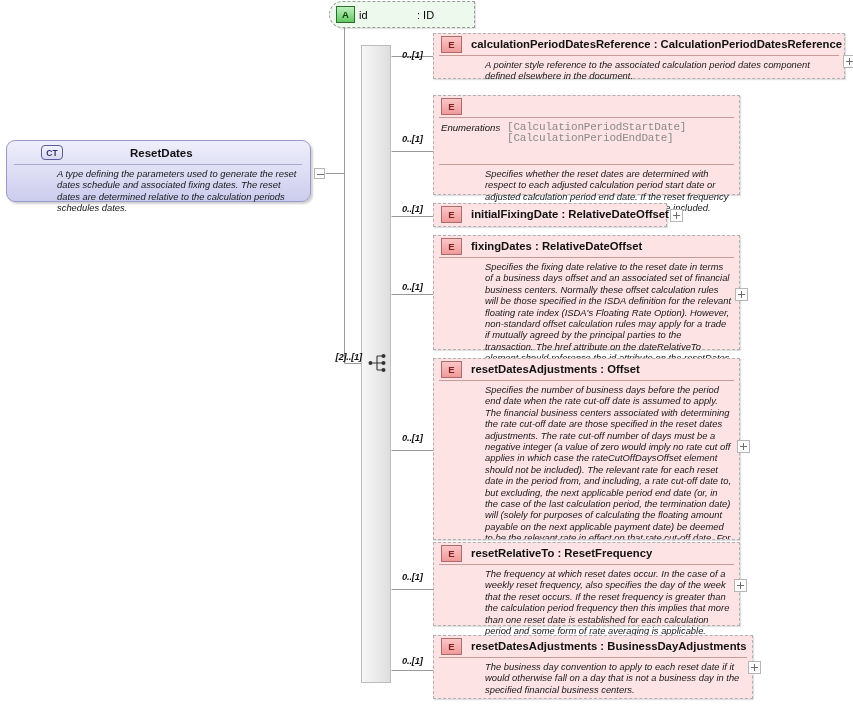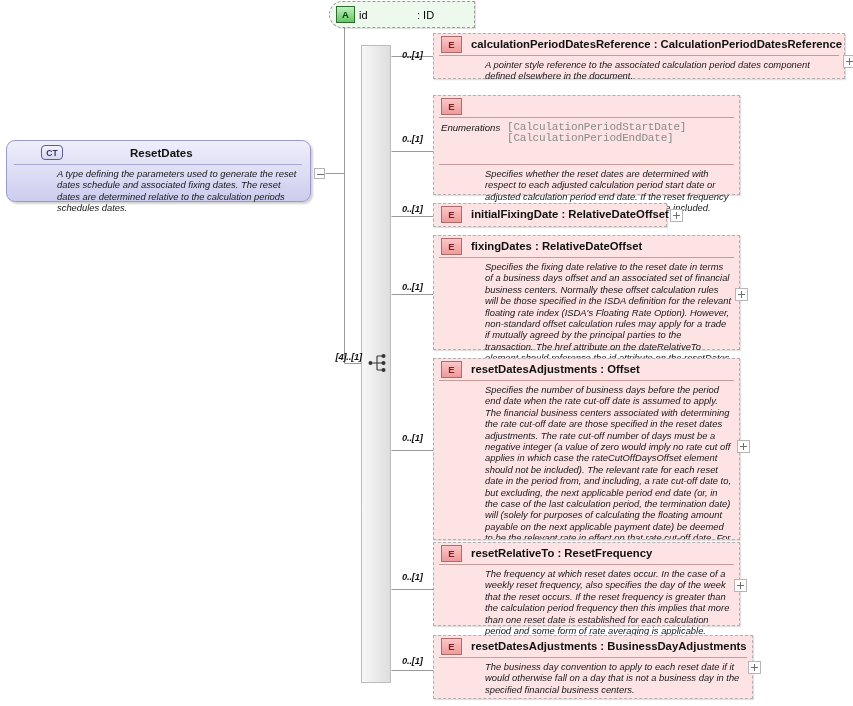--- a/index.html
+++ b/index.html
@@ -212,21 +212,21 @@
 </div>
 <div class="node" id="ct-toggle"></div>
 
 <div class="node" id="attr-node">
   <span class="badge-a">A</span>
   <span class="attr-name">id</span>
   <span class="attr-type">: ID</span>
 </div>
 
 <div class="node" id="seq-bar"></div>
-<div class="card" id="seq-card">[4]..[1]</div>
+<div class="card" id="seq-card">[2]..[1]</div>
 <svg class="node" id="seq-icon" viewBox="0 0 22 22">
   <circle cx="2.5" cy="11" r="2" fill="#333"></circle>
   <path d="M4.5 11 H9 M9 4 V18 M9 4 H14 M9 11 H14 M9 18 H14" stroke="#333" stroke-width="1.1" fill="none"></path>
   <circle cx="15.5" cy="4" r="2" fill="#333"></circle>
   <circle cx="15.5" cy="11" r="2" fill="#333"></circle>
   <circle cx="15.5" cy="18" r="2" fill="#333"></circle>
 </svg>
 
 <div class="node ebox" style="left:433px; top:33px; width:412px; height:46px;">
   <div class="e-header">

